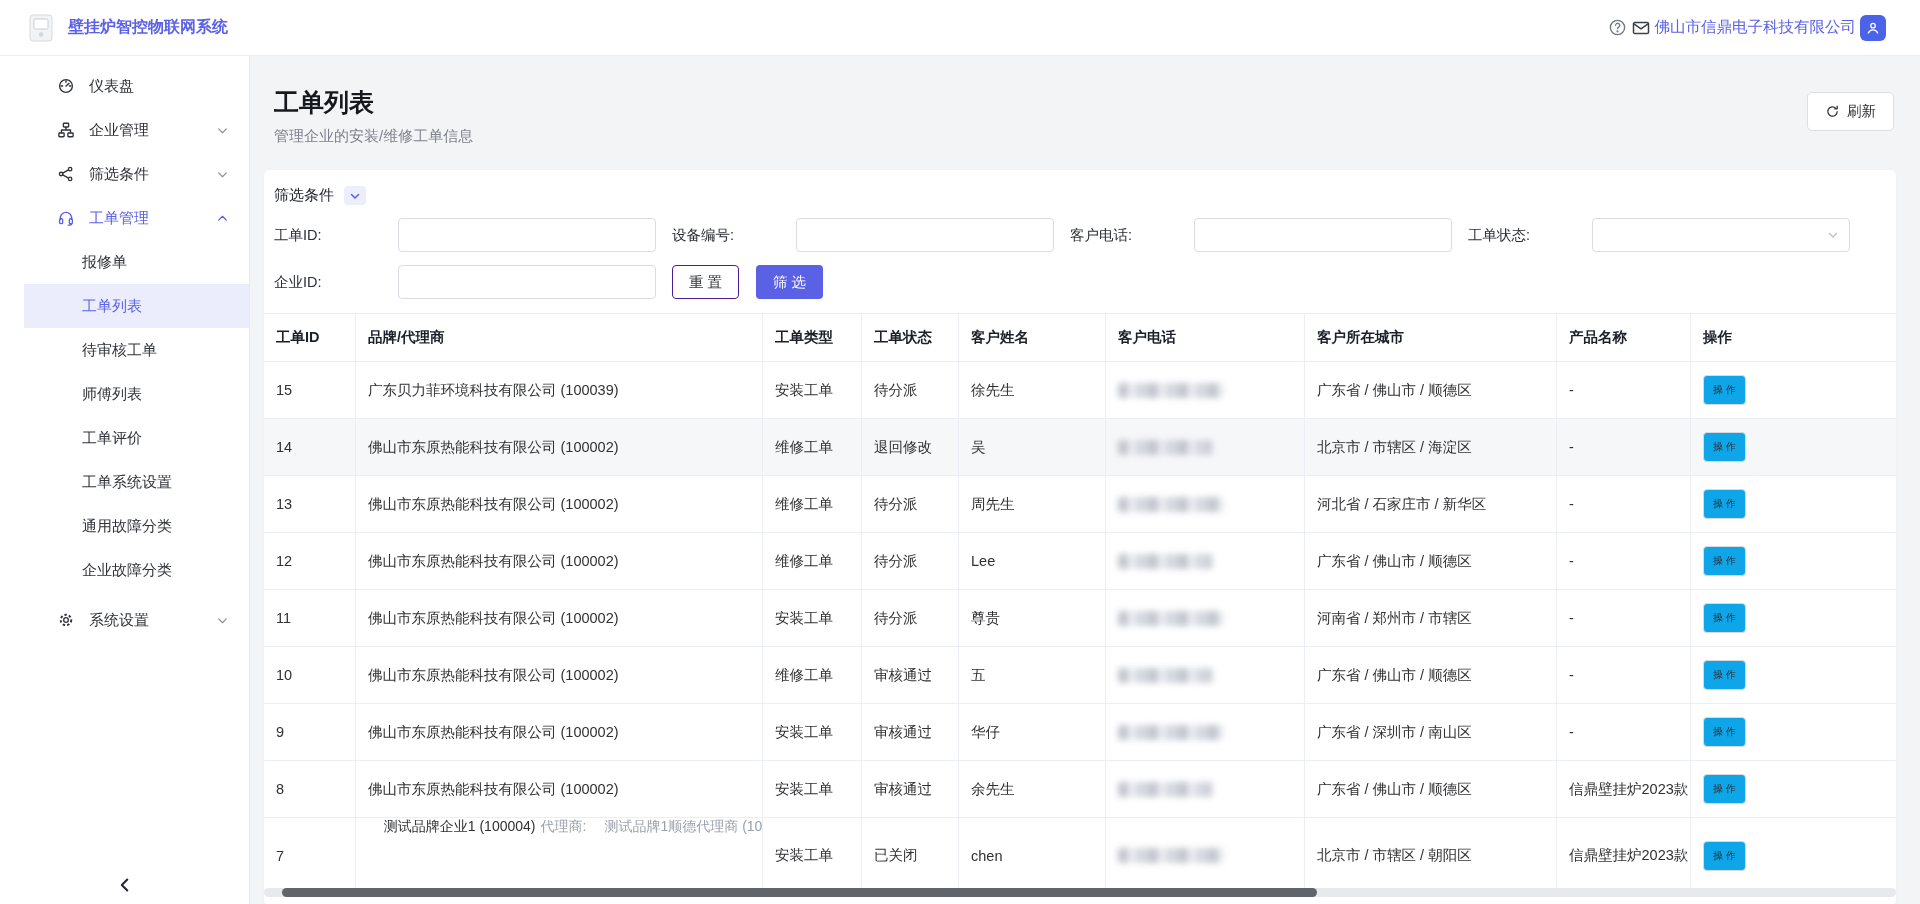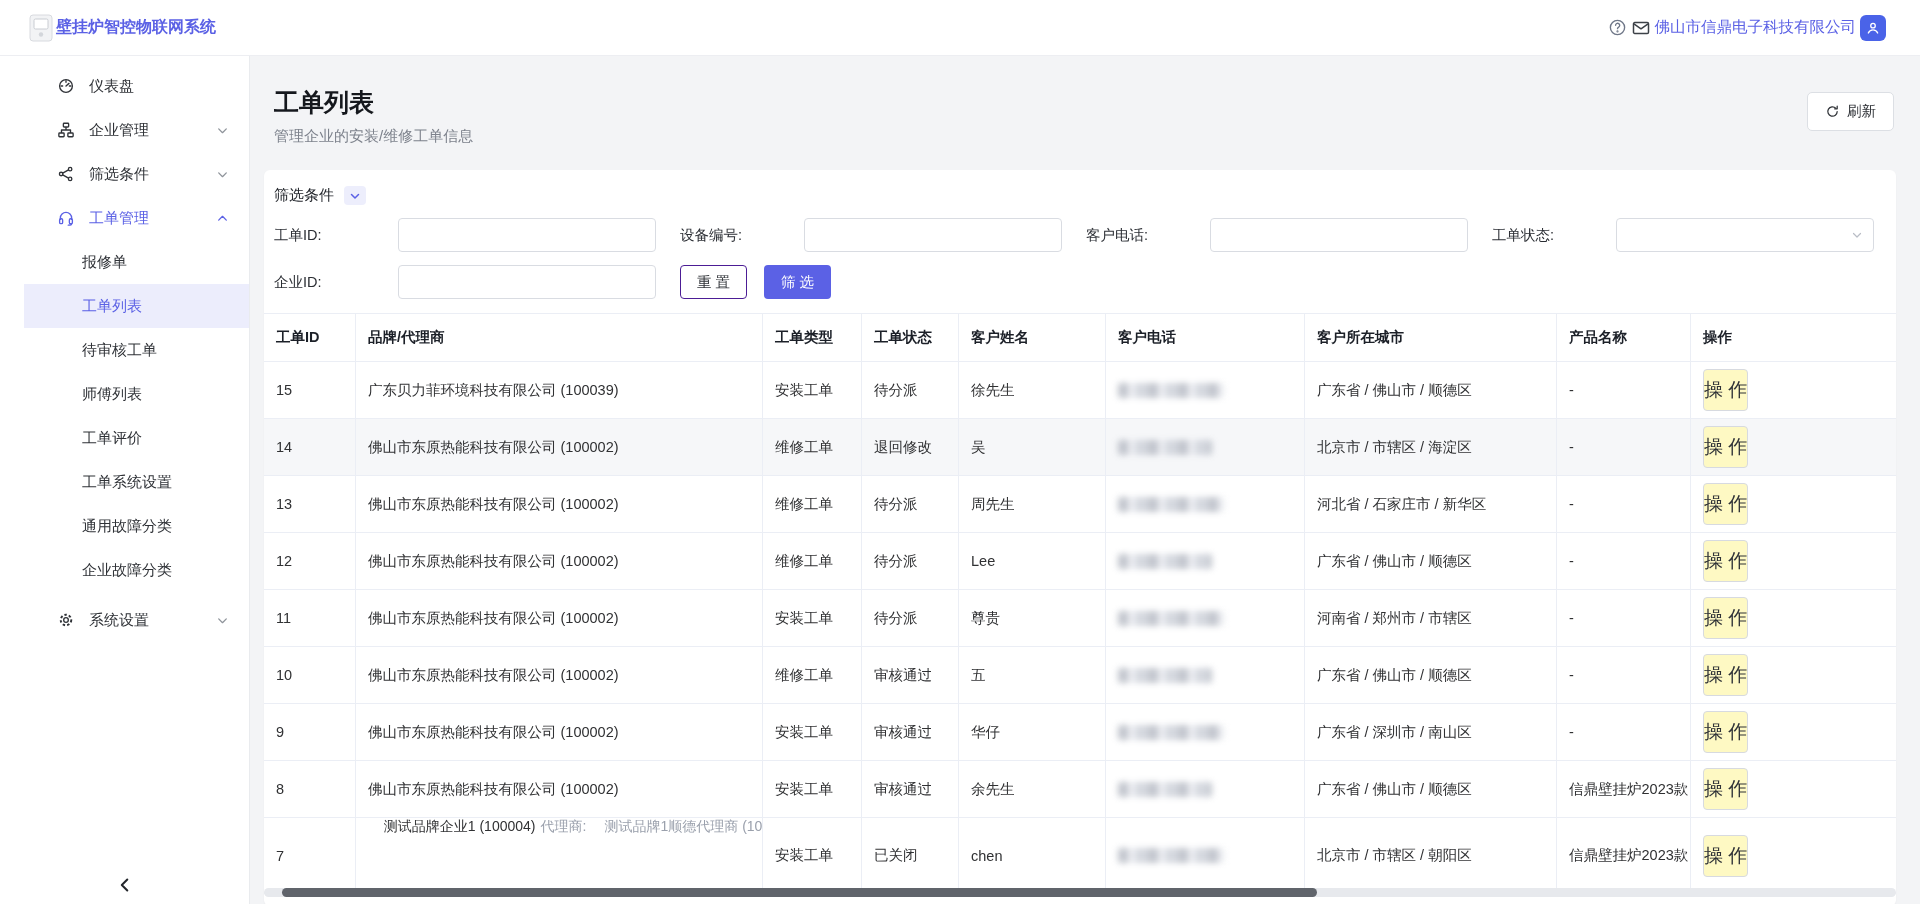--- a/index.html
+++ b/index.html
@@ -10,21 +10,21 @@
   *{margin:0;padding:0;box-sizing:border-box;}
   html,body{width:1920px;height:904px;}
   body{
     position:relative;overflow:hidden;background:#f3f4f6;
     font-family:"Liberation Sans","DejaVu Sans",sans-serif;color:#303133;
   }
   
   .topbar{position:absolute;top:0;left:0;right:0;height:56px;background:#fff;
     border-bottom:1px solid #edeef2;display:flex;align-items:center;
     justify-content:space-between;padding:0 34px 0 26px;z-index:20;}
-  .brand{display:flex;align-items:center;gap:0;}
+  .brand{display:flex;align-items:center;gap:12px;}
   .app-title{color:var(--primary);font-size:16px;font-weight:600;}
   .top-right{display:flex;align-items:center;gap:4px;}
   .icon-btn{display:flex;align-items:center;color:#6e7687;cursor:pointer;background:none;border:none;}
   .icon-btn.mail{color:#3c4147;}
   .company{color:var(--primary);font-size:15.5px;cursor:pointer;}
   .avatar{width:26px;height:26px;border-radius:6px;background:#4A63E8;display:flex;
     align-items:center;justify-content:center;cursor:pointer;}
   
   .sidebar{position:absolute;top:56px;left:0;bottom:0;width:250px;background:#fff;
     border-right:1px solid #e9ebee;z-index:10;}
@@ -50,21 +50,21 @@
     border:1px solid #dcdfe4;border-radius:5px;padding:9px 17px;font-size:14.5px;
     color:#2f3237;cursor:pointer;}
   .card{margin-top:24px;background:#fff;border-radius:6px;height:736px;overflow:hidden;
     box-shadow:0 1px 2px rgba(0,0,0,.04);}
   
   .filter{padding:16px 10px 14px;}
   .filter-head{display:flex;align-items:center;gap:10px;font-size:15px;color:#23262c;}
   .caret-box{width:22px;height:19px;border-radius:4px;background:#edeefc;color:var(--primary);
     display:flex;align-items:center;justify-content:center;cursor:pointer;border:none;}
   .filter-row{display:flex;align-items:center;margin-top:13px;}
-  .fgroup{display:flex;align-items:center;margin-right:24px;}
+  .fgroup{display:flex;align-items:center;margin-right:16px;}
   .fgroup label{width:124px;font-size:14.5px;color:#2b2e34;}
   .f-input{width:258px;height:34px;border:1px solid #d9dce2;border-radius:4px;
     padding:0 10px;font-size:14px;color:#303133;background:#fff;outline:none;}
   .f-select{width:258px;height:34px;border:1px solid #d9dce2;border-radius:4px;background:#fff;
     display:flex;align-items:center;justify-content:flex-end;padding-right:10px;
     color:#b9bdc6;cursor:pointer;}
   .btn-plain{height:34px;padding:0 16px;background:#fff;border:1px solid #4c1d95;
     border-radius:4px;font-size:14.5px;color:#2f3237;cursor:pointer;}
   .btn-primary{height:34px;padding:0 17px;margin-left:17px;background:var(--primary);
     border:none;border-radius:4px;font-size:14.5px;color:#fff;cursor:pointer;}
@@ -79,22 +79,22 @@
   .td{height:57px;}
   .tr.shaded .td{background:#f6f7f9;}
   .tr.tall .td{height:76px;}
   .c-brand.two-line{flex-direction:row;align-items:flex-start;justify-content:center;gap:5px;}
   .brand-line{display:flex;font-size:14px;color:#303133;}
   .brand-label{width:64px;}
   .brand-line.muted{color:#9aa0ac;}
   .blurred{width:106px;height:15px;border-radius:2px;filter:blur(3px);opacity:.85;
     background:repeating-linear-gradient(90deg,#b9bdc6 0 10px,#e7e9ee 10px 18px,#cdd1d9 18px 30px);}
   .tr:nth-child(2n) .blurred{width:94px;}
-  .btn-action{background:#fef9c3;border:1px solid #d7dae0;border-radius:4px;
-    padding:7px 0;font-size:19px;color:#2f3237;cursor:pointer;}
+  .btn-action{background:#0ea5e9;border:1px solid #d7dae0;border-radius:4px;
+    padding:7px 9px;font-size:10px;color:#2f3237;cursor:pointer;}
   
   .hscroll{position:absolute;left:14px;right:24px;bottom:7px;height:9px;border-radius:5px;
     background:#e7e9ed;cursor:pointer;}
   .hscroll-thumb{position:absolute;left:18px;top:0;height:9px;width:1035px;border-radius:5px;
     background:var(--thumb);cursor:grab;}
 </style>
 </head>
 <body>
 
 <header class="topbar">

